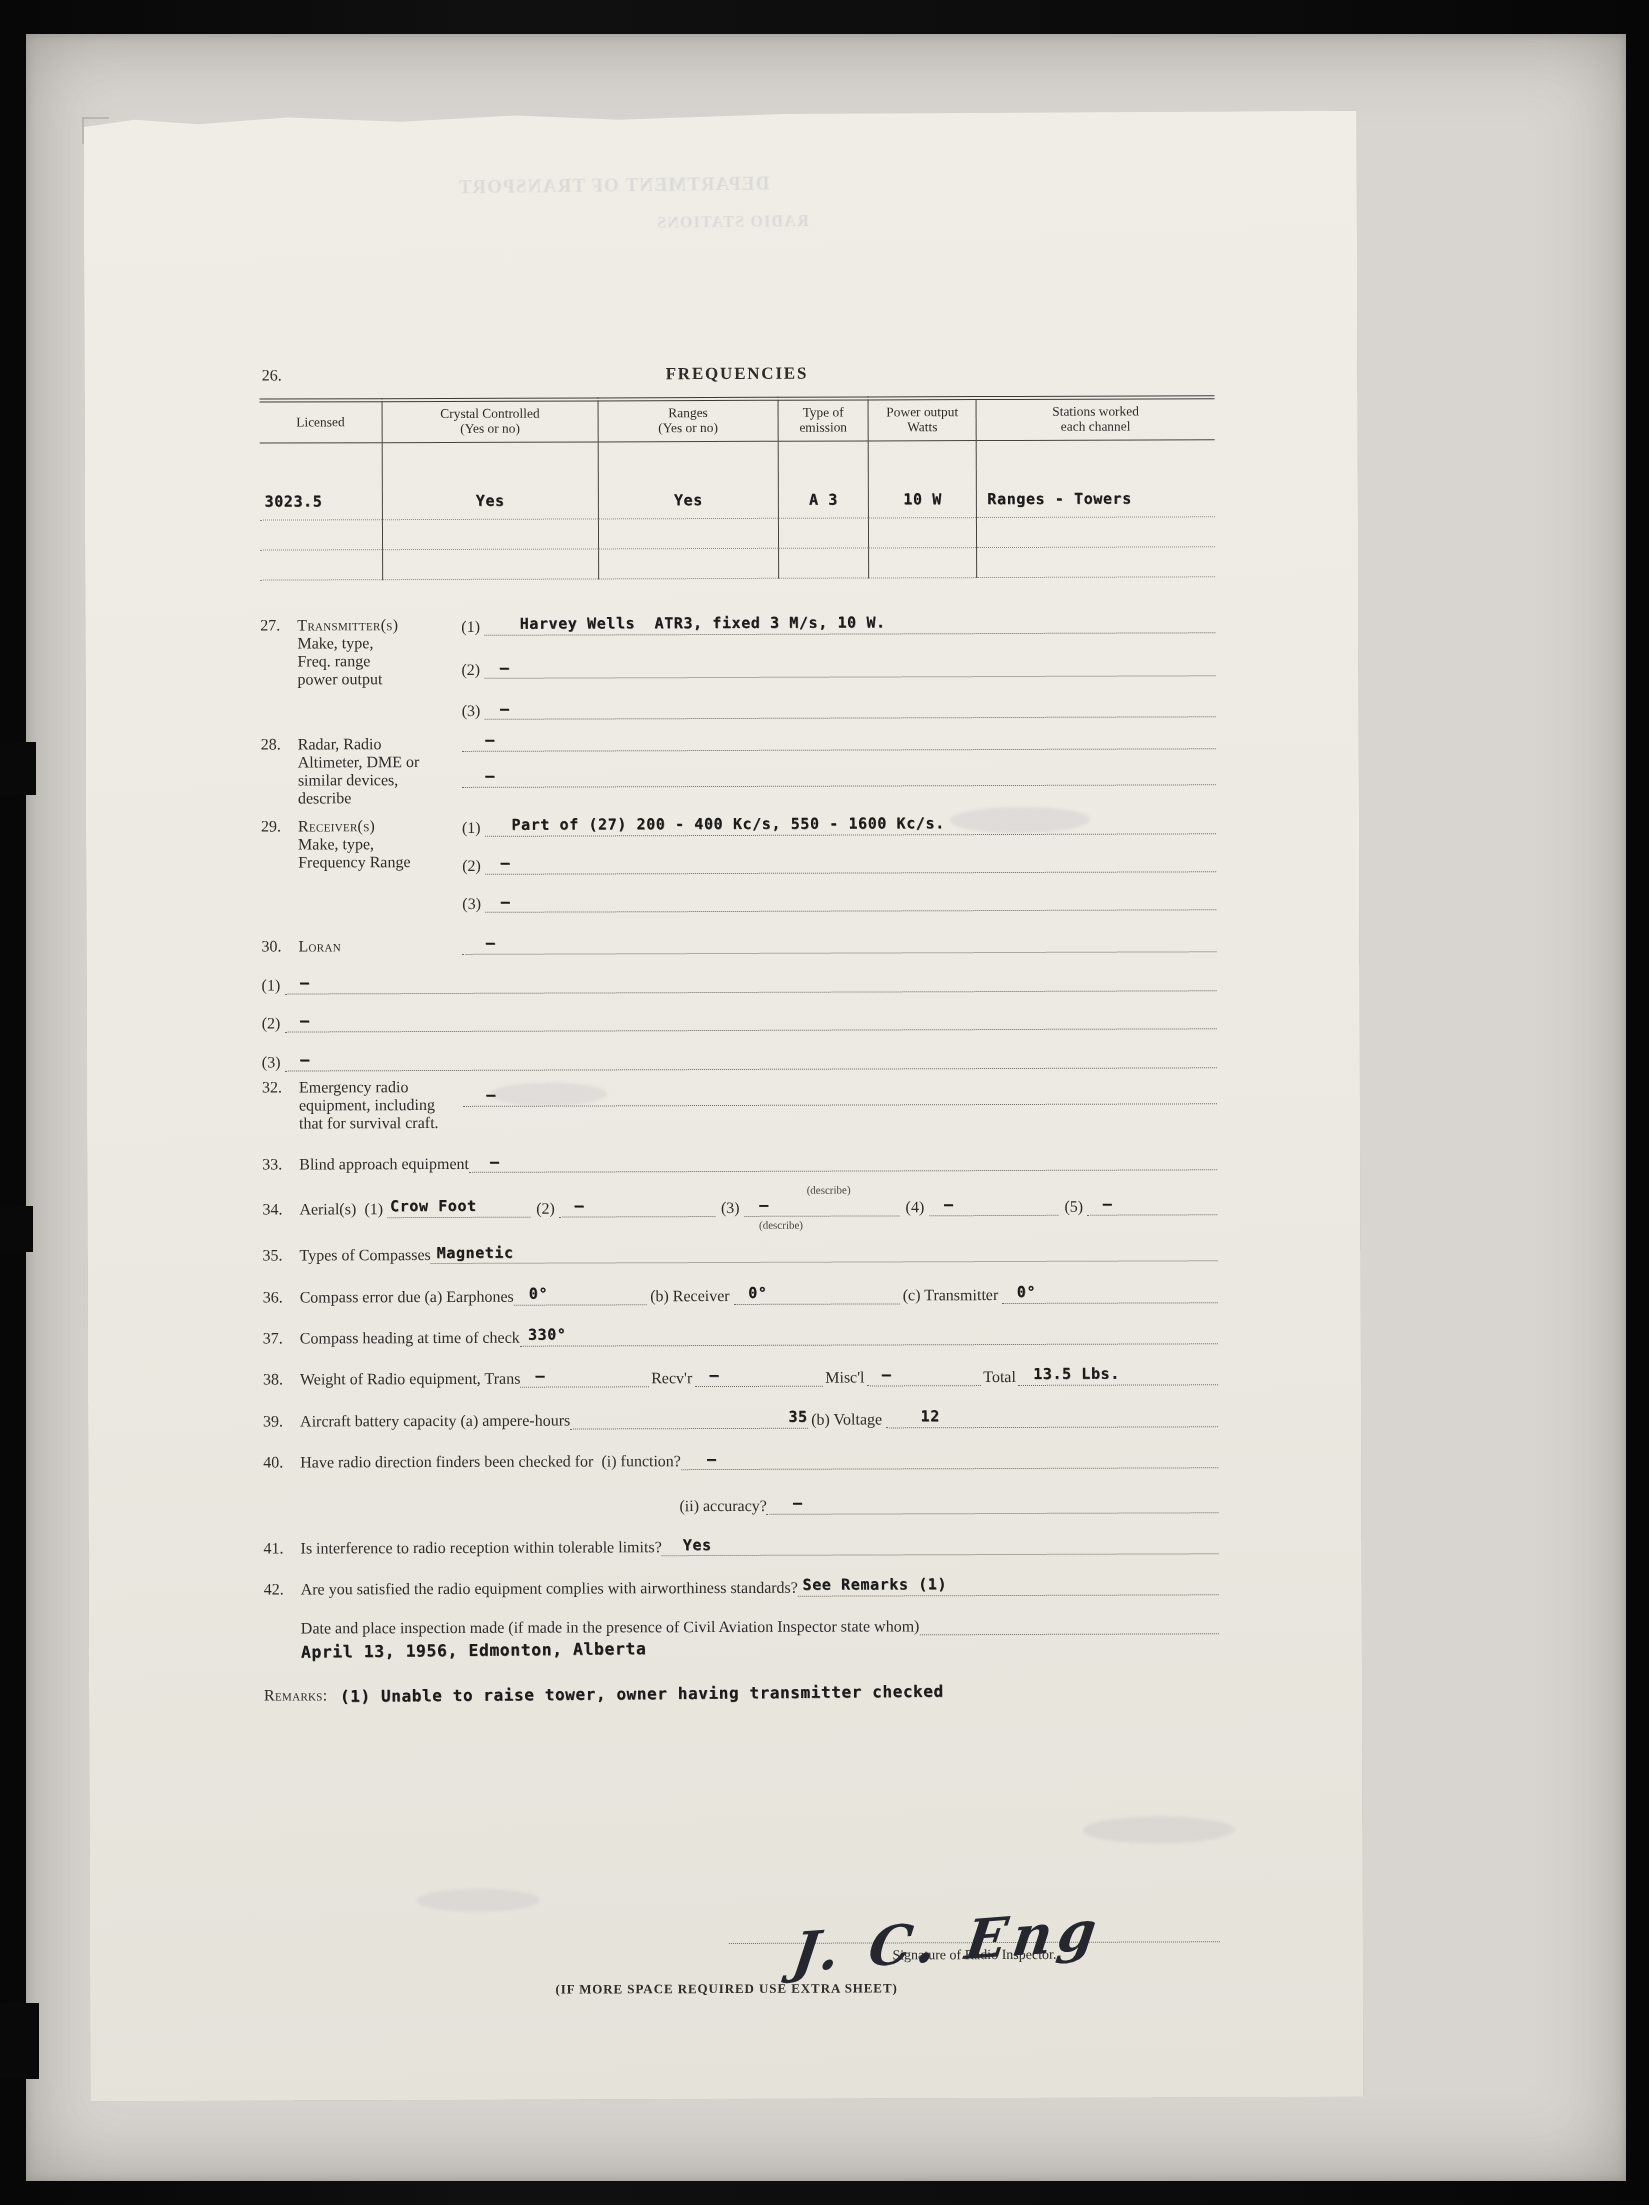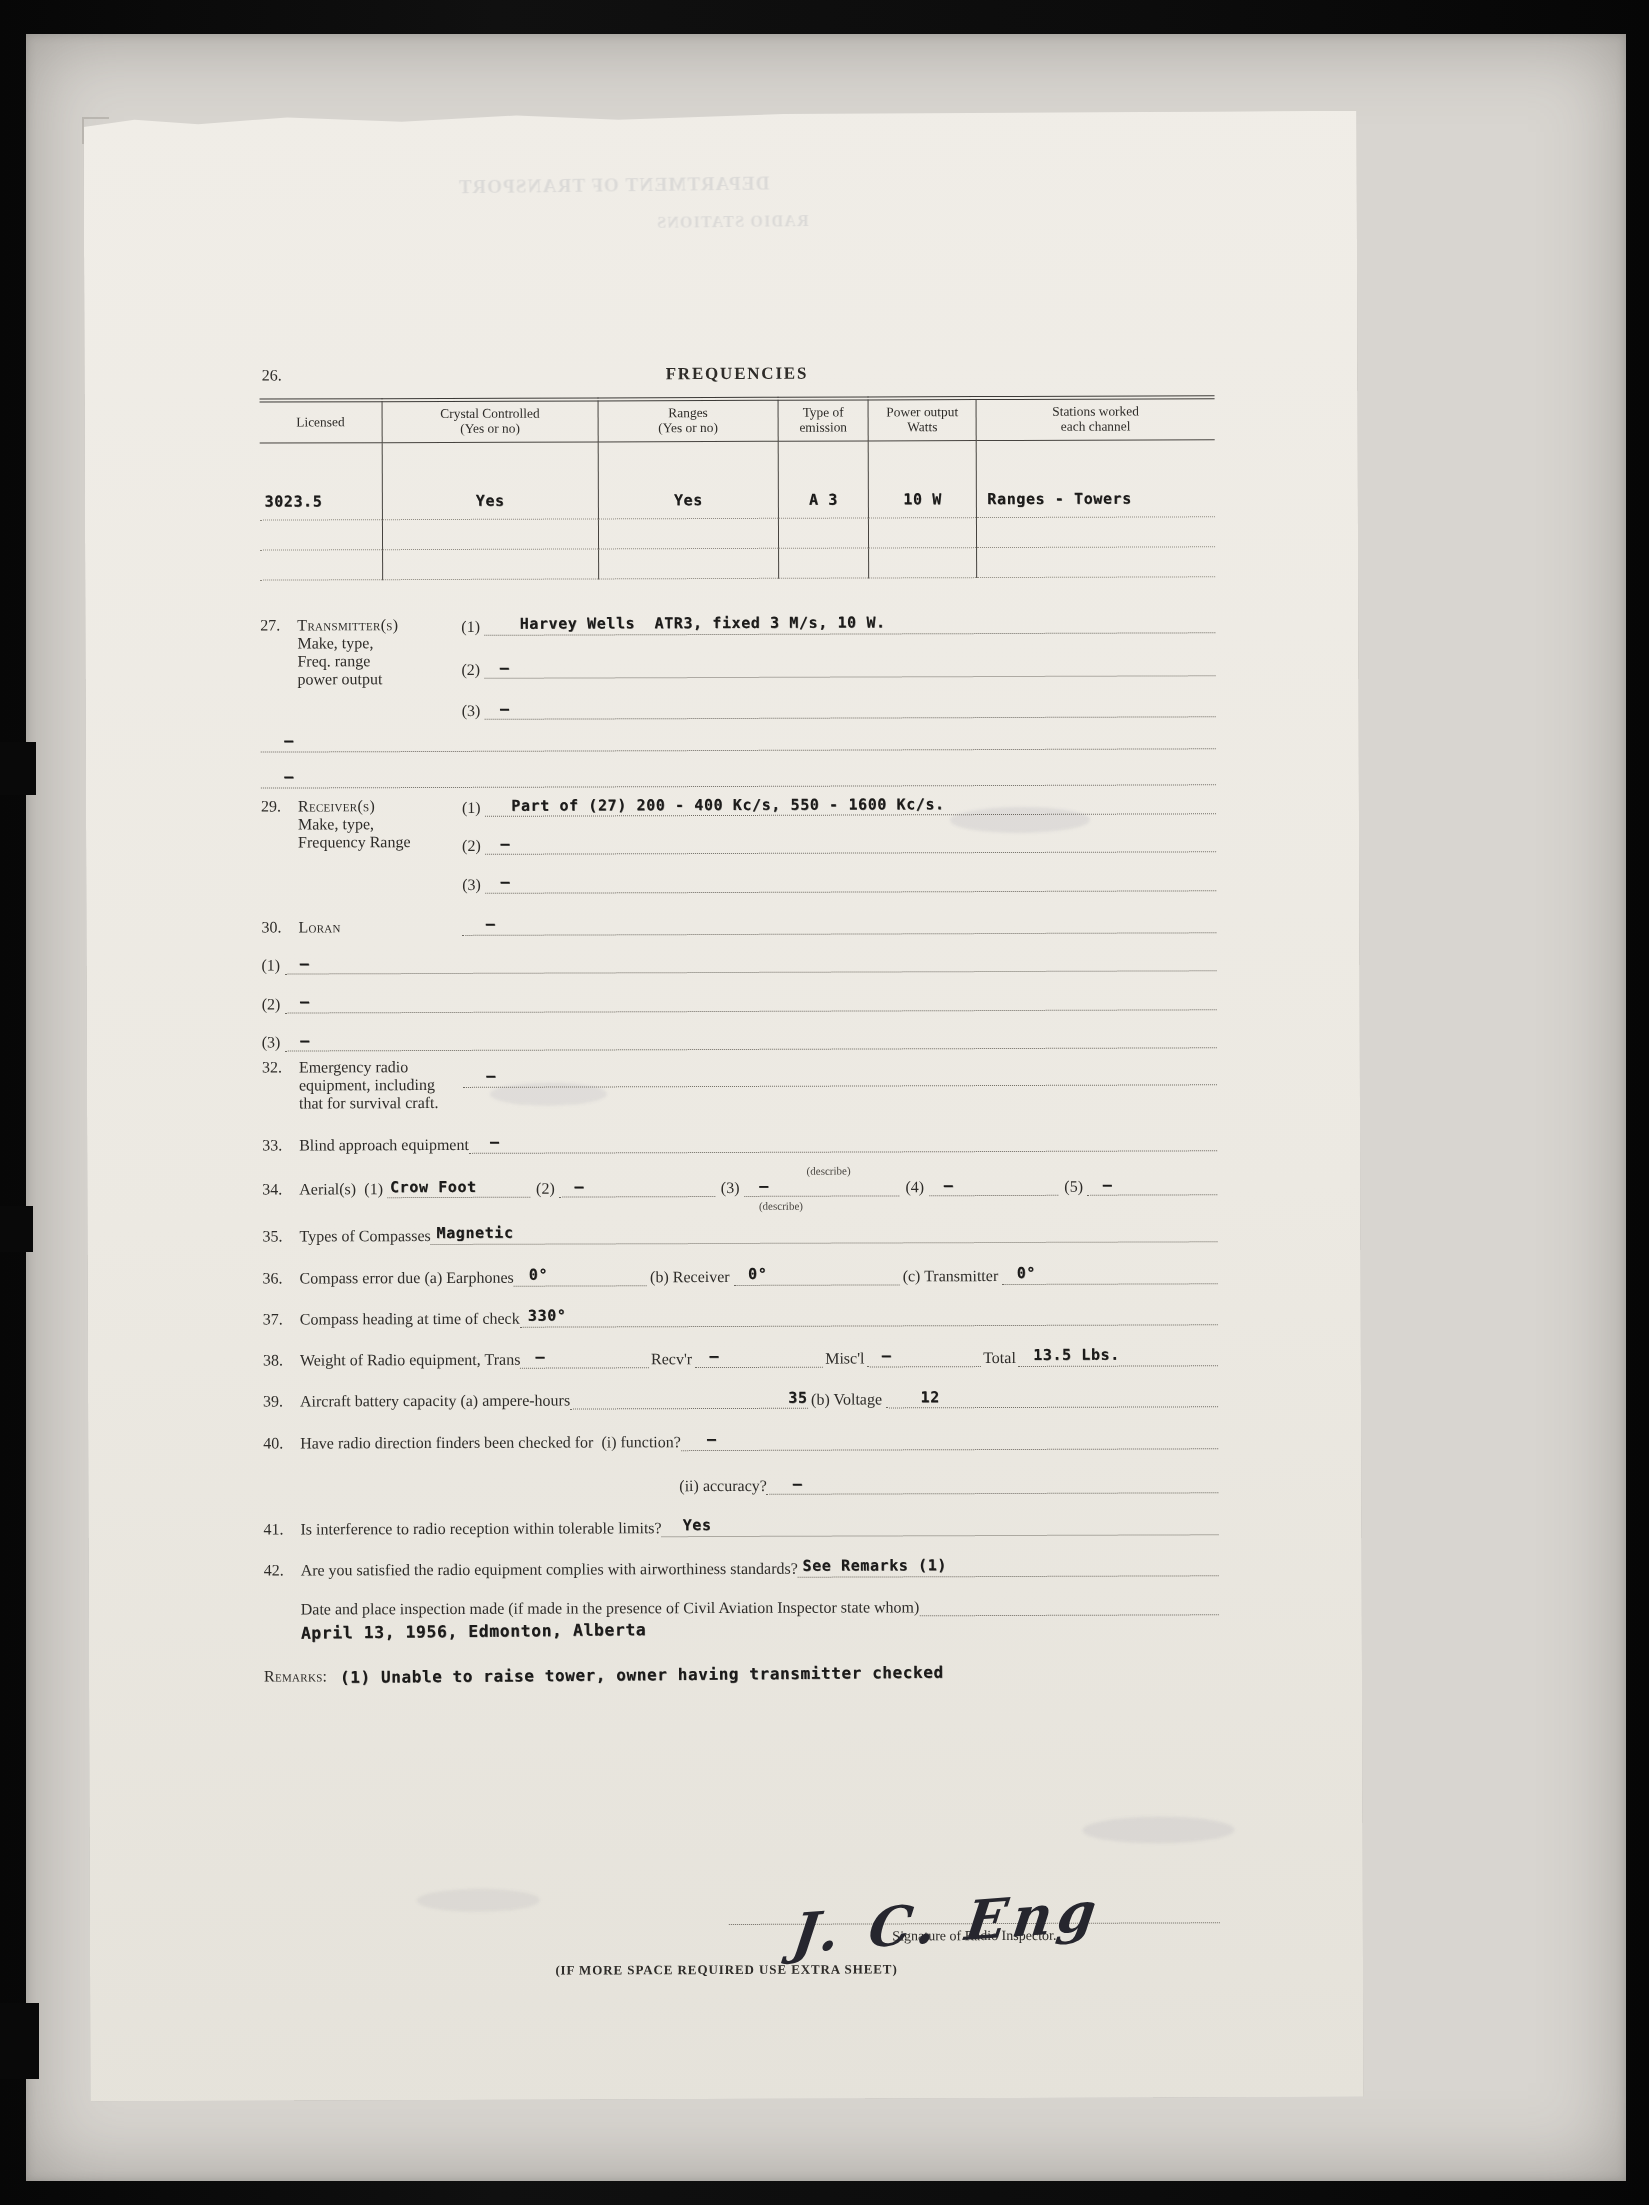--- a/index.html
+++ b/index.html
@@ -191,20 +191,26 @@
             <div class="ent" style="height:20px;margin-top:21px;">
                 <span class="pref">(3)</span>
                 <span class="dots">
                   <span class="typed">—</span>
                 </span>
               </div>
           </div>
         </div>
 
         <div class="item" style="margin-top:15px;">
+          <div class="ileft">
+            <div><span class="num" style="display:inline-block;">28.</span><span>Radar, Radio</span></div>
+            <div class="ind">Altimeter, DME or</div>
+            <div class="ind">similar devices,</div>
+            <div class="ind">describe</div>
+          </div>
           <div class="iright">
             <div class="ent" style="height:16.4px;">
                 <span class="dots">
                   <span class="typed" style="margin-left:23.4px;">—</span>
                 </span>
               </div>
             <div class="ent" style="height:16.4px;margin-top:20px;">
                 <span class="dots">
                   <span class="typed" style="margin-left:23.4px;">—</span>
                 </span>

